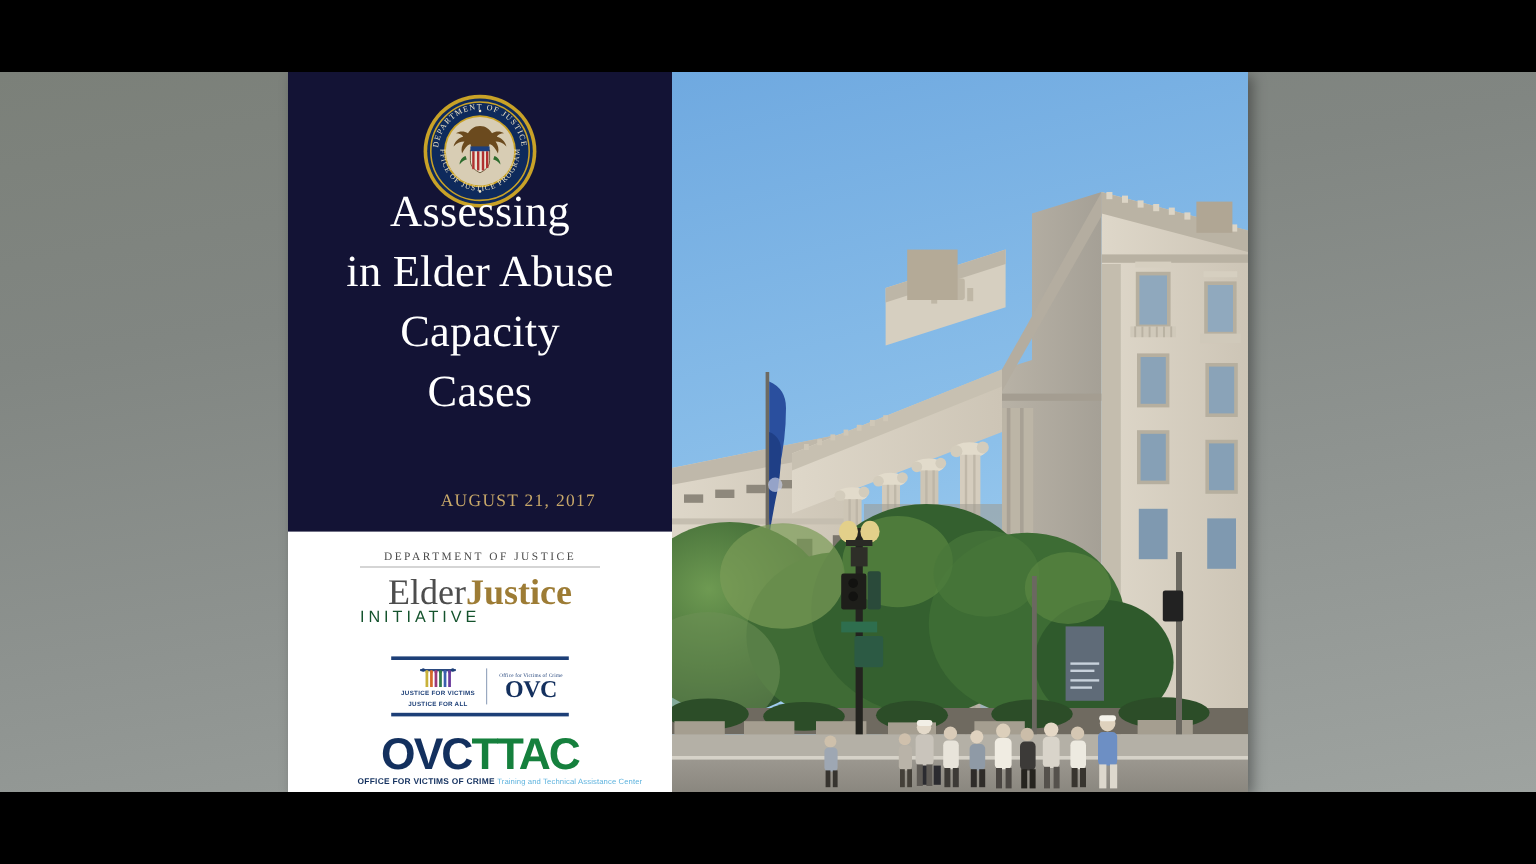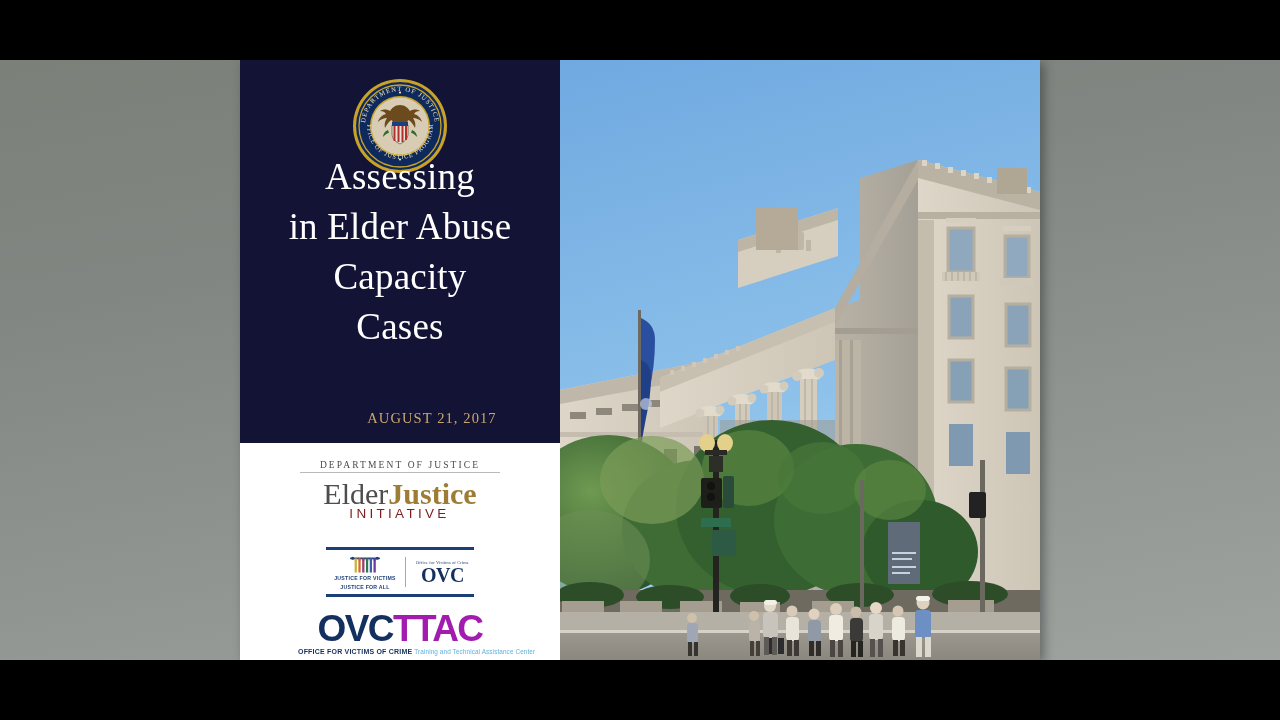--- a/index.html
+++ b/index.html
@@ -105,24 +105,24 @@
     margin-top:5px;
     text-align:center;
     font-family:"Liberation Serif", serif;
     font-size:30px;
     line-height:31px;
     white-space:nowrap;
   }
   .eji-elder { color:#4d4d4d; font-weight:400; }
   .eji-justice { color:#9d7c35; font-weight:700; }
   .eji-init {
-    text-align:center;
+    text-align:left;
     padding-right:1px;
     margin-top:-3px;
-    color:#7f1d1d;
+    color:#14532d;
     font-family:"Liberation Sans", sans-serif;
     font-size:13.5px;
     letter-spacing:3.3px;
     font-weight:400;
   }
 
   
   .ovc-box {
     position:absolute;
     left:86px; top:487px;
@@ -175,21 +175,21 @@
   .ttac-row {
     text-align:center;
     font-family:"Liberation Sans", sans-serif;
     font-weight:700;
     font-size:37px;
     line-height:37px;
     letter-spacing:-1.6px;
     white-space:nowrap;
   }
   .ttac-ovc { color:#13305e; }
-  .ttac-ttac { color:#a21caf; }
+  .ttac-ttac { color:#15803d; }
   .ttac-sub {
     margin-top:1px;
     text-align:center;
     font-size:7px;
     white-space:nowrap;
     letter-spacing:.1px;
   }
   .ttac-sub b { color:#13305e; font-weight:700; letter-spacing:.2px;}
   .ttac-sub i { color:#5eb3de; font-style:normal; font-size:6.4px; }
 

